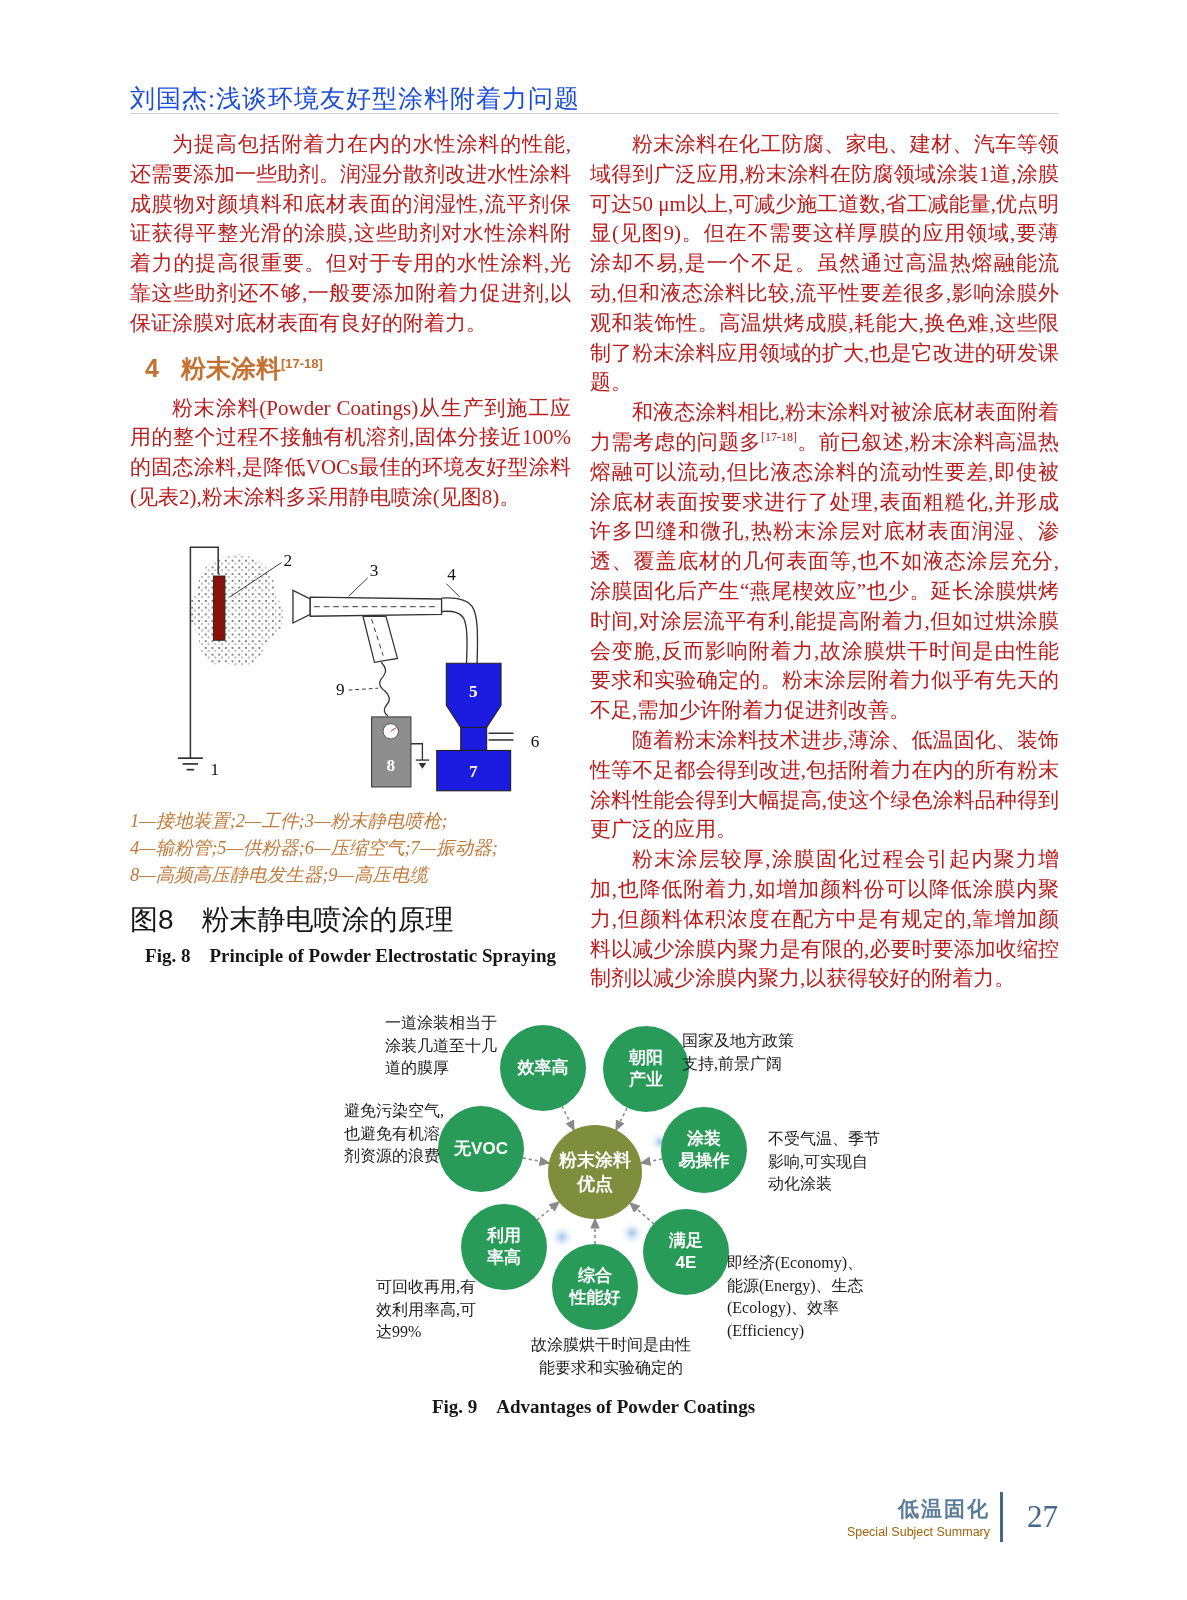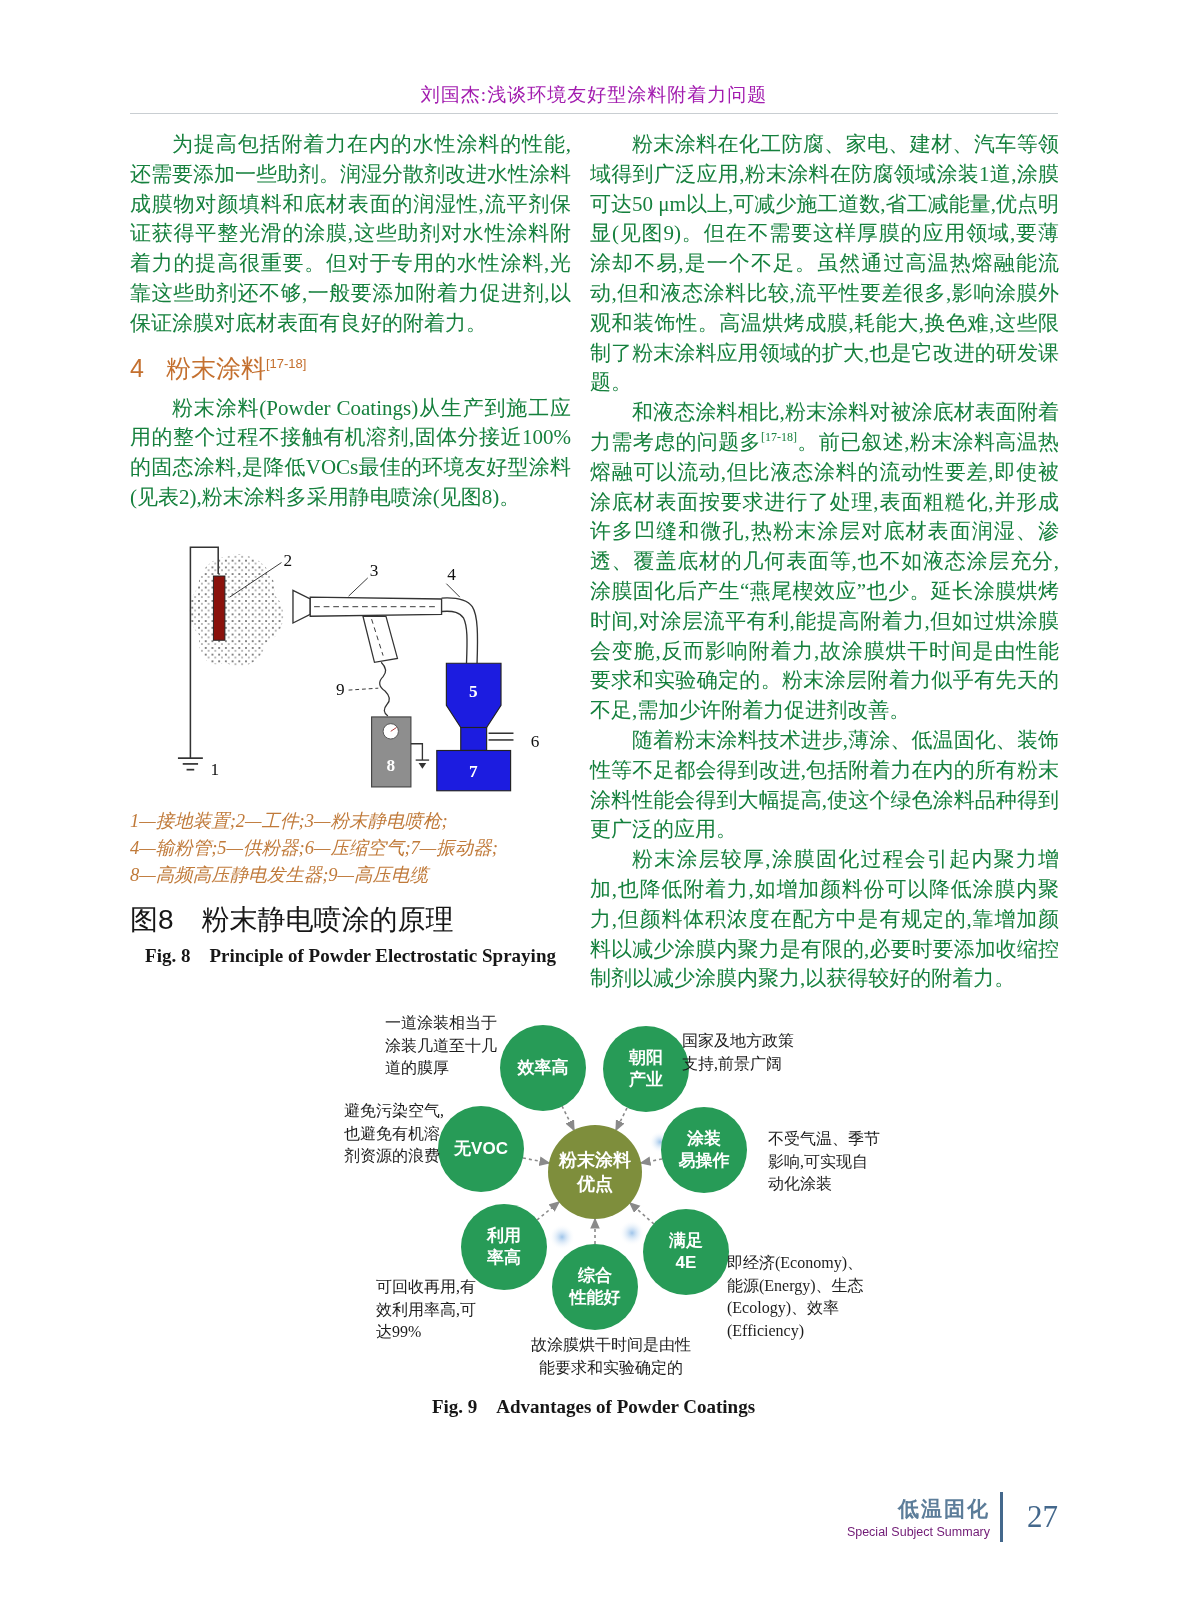--- a/index.html
+++ b/index.html
@@ -4,34 +4,34 @@
 <style>
   * { box-sizing: border-box; margin: 0; padding: 0; }
   html,body { background:#e8e8e8; }
   .page {
     position: relative; width: 1187px; height: 1600px; margin: 0 auto;
     background: #ffffff; overflow: hidden;
     font-family: "Liberation Serif", "DejaVu Serif", serif; color: #161616;
   }
   .running-head {
     position: absolute; top: 82px; left: 130px; width: 928px;
-    text-align: center; font-size: 19px; color: #a21caf; letter-spacing: 1px;
+    text-align: left; font-size: 25px; color: #1d4ed8; letter-spacing: 1px;
   }
   .header-rule { position: absolute; top: 113px; left: 130px; width: 928px; height: 1px; background: #c9ced2; }
 
   .col-left  { position: absolute; left: 130px; top: 130px; width: 441px; }
   .col-right { position: absolute; left: 590px; top: 130px; width: 469px; }
   p.body {
     font-size: 21px; line-height: 29.8px; text-align: justify; text-indent: 2em;
-    color: #15803d;
+    color: #b91c1c;
   }
   p.body sup { font-size: 12px; line-height: 0; }
 
   .section-head {
-    margin: 13px 0 9px 0; color: #c4702f; font-weight: normal;
+    margin: 13px 0 9px 15px; color: #c4702f; font-weight: bold;
     font-family: "Liberation Sans", "DejaVu Sans", sans-serif; font-size: 25px;
   }
   .section-head .sec-num { margin-right: 22px; }
   .section-head sup { font-size: 13px; }
 
   .fig8-wrap { margin-top: 2px; }
   .fig-legend {
     margin-top: 4px; text-align: left; color: #c07a3a; font-style: italic;
     font-size: 18.5px; line-height: 27px;
   }
@@ -67,21 +67,21 @@
     position: absolute; top: 1492px; right: 129px;
     display: flex; align-items: center;
   }
   .footer-labels { text-align: right; padding-right: 10px; }
   .footer-zh {
     font-family: "Liberation Sans", "DejaVu Sans", sans-serif;
     font-weight: bold; font-size: 21px; color: #5c7d99; letter-spacing: 2px;
   }
   .footer-en {
     font-family: "Liberation Sans", "DejaVu Sans", sans-serif;
-    font-size: 12.5px; color: #701a75; margin-top: 2px; margin-left: 12px;
+    font-size: 12.5px; color: #a16207; margin-top: 2px; margin-left: 12px;
   }
   .footer-bar { width: 3px; height: 50px; background: #44688c; }
   .footer-page {
     font-size: 31px; color: #44688c; padding-left: 24px;
     font-family: "Liberation Serif", "DejaVu Serif", serif;
   }
 </style>
 </head>
 <body>
 

